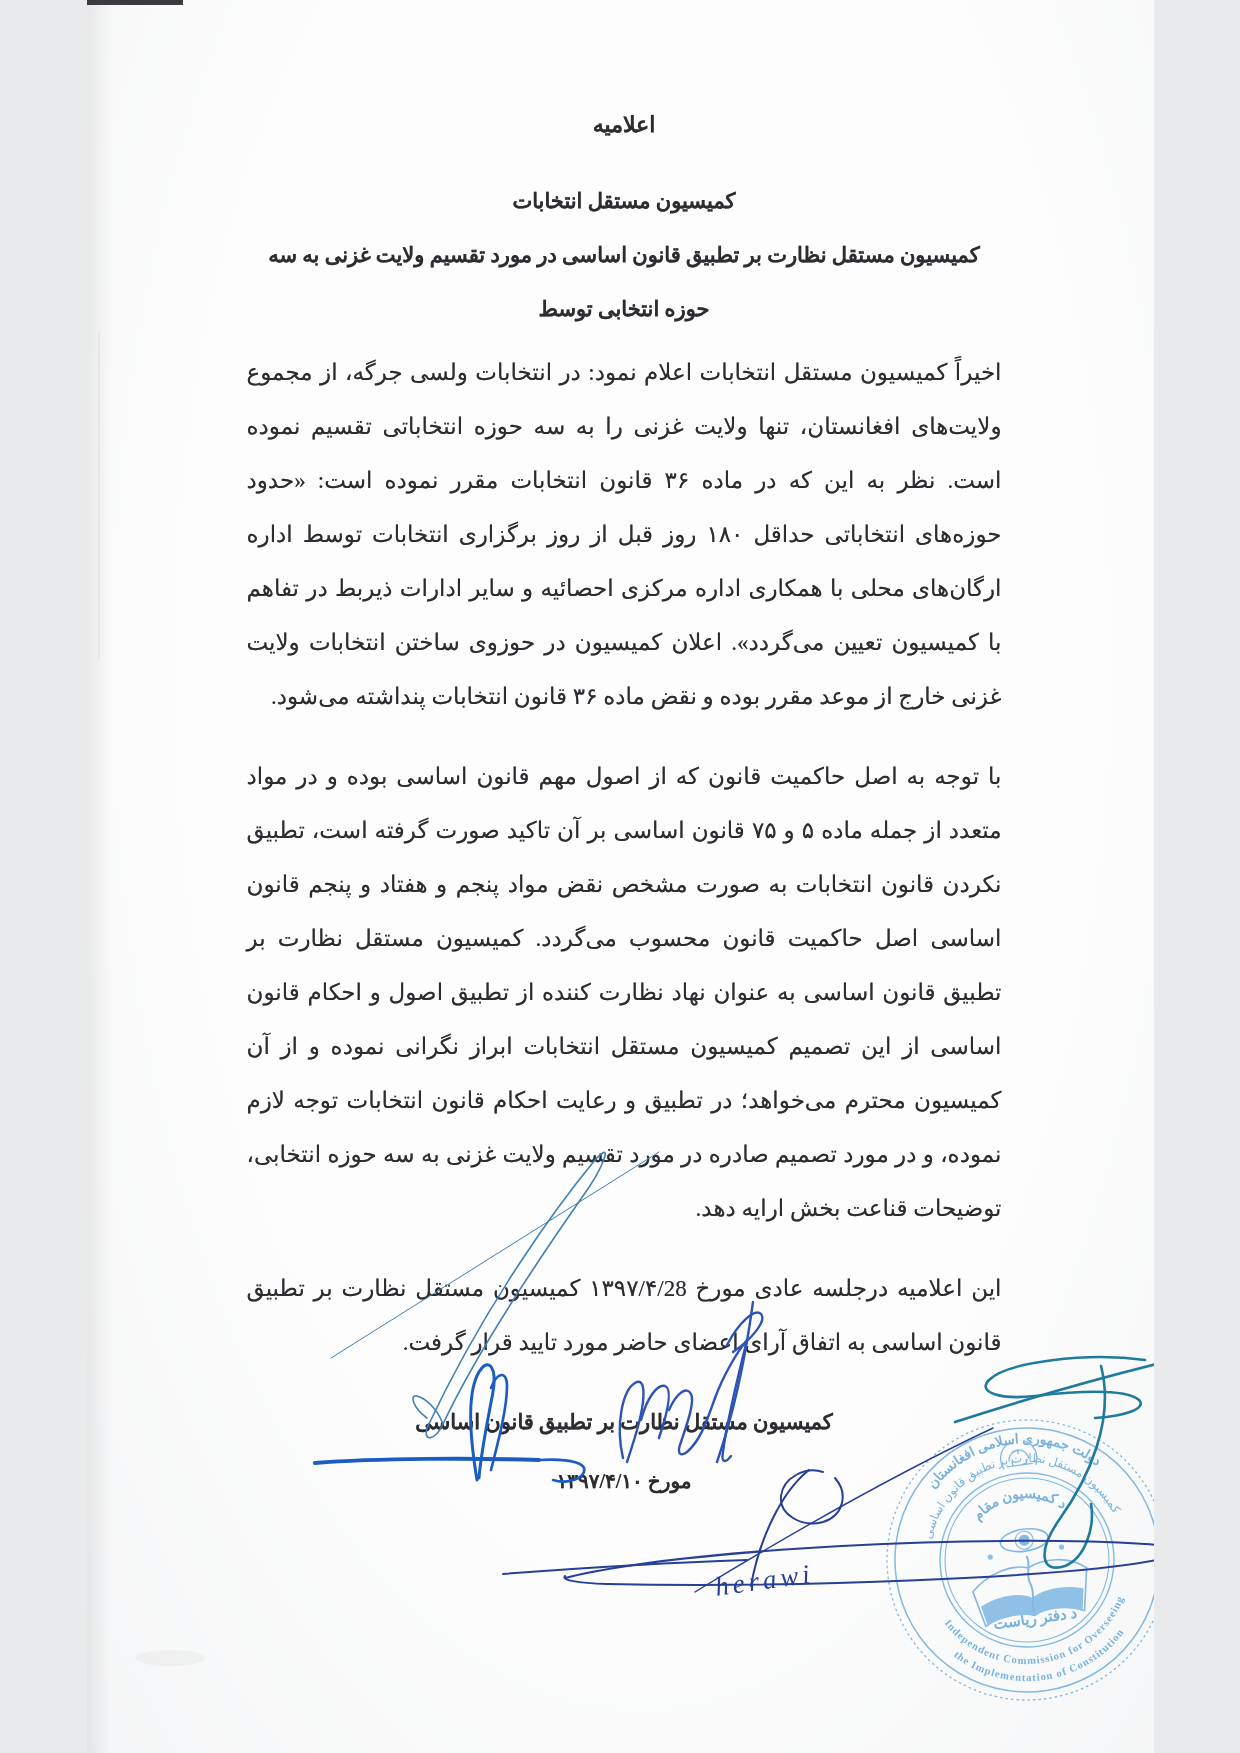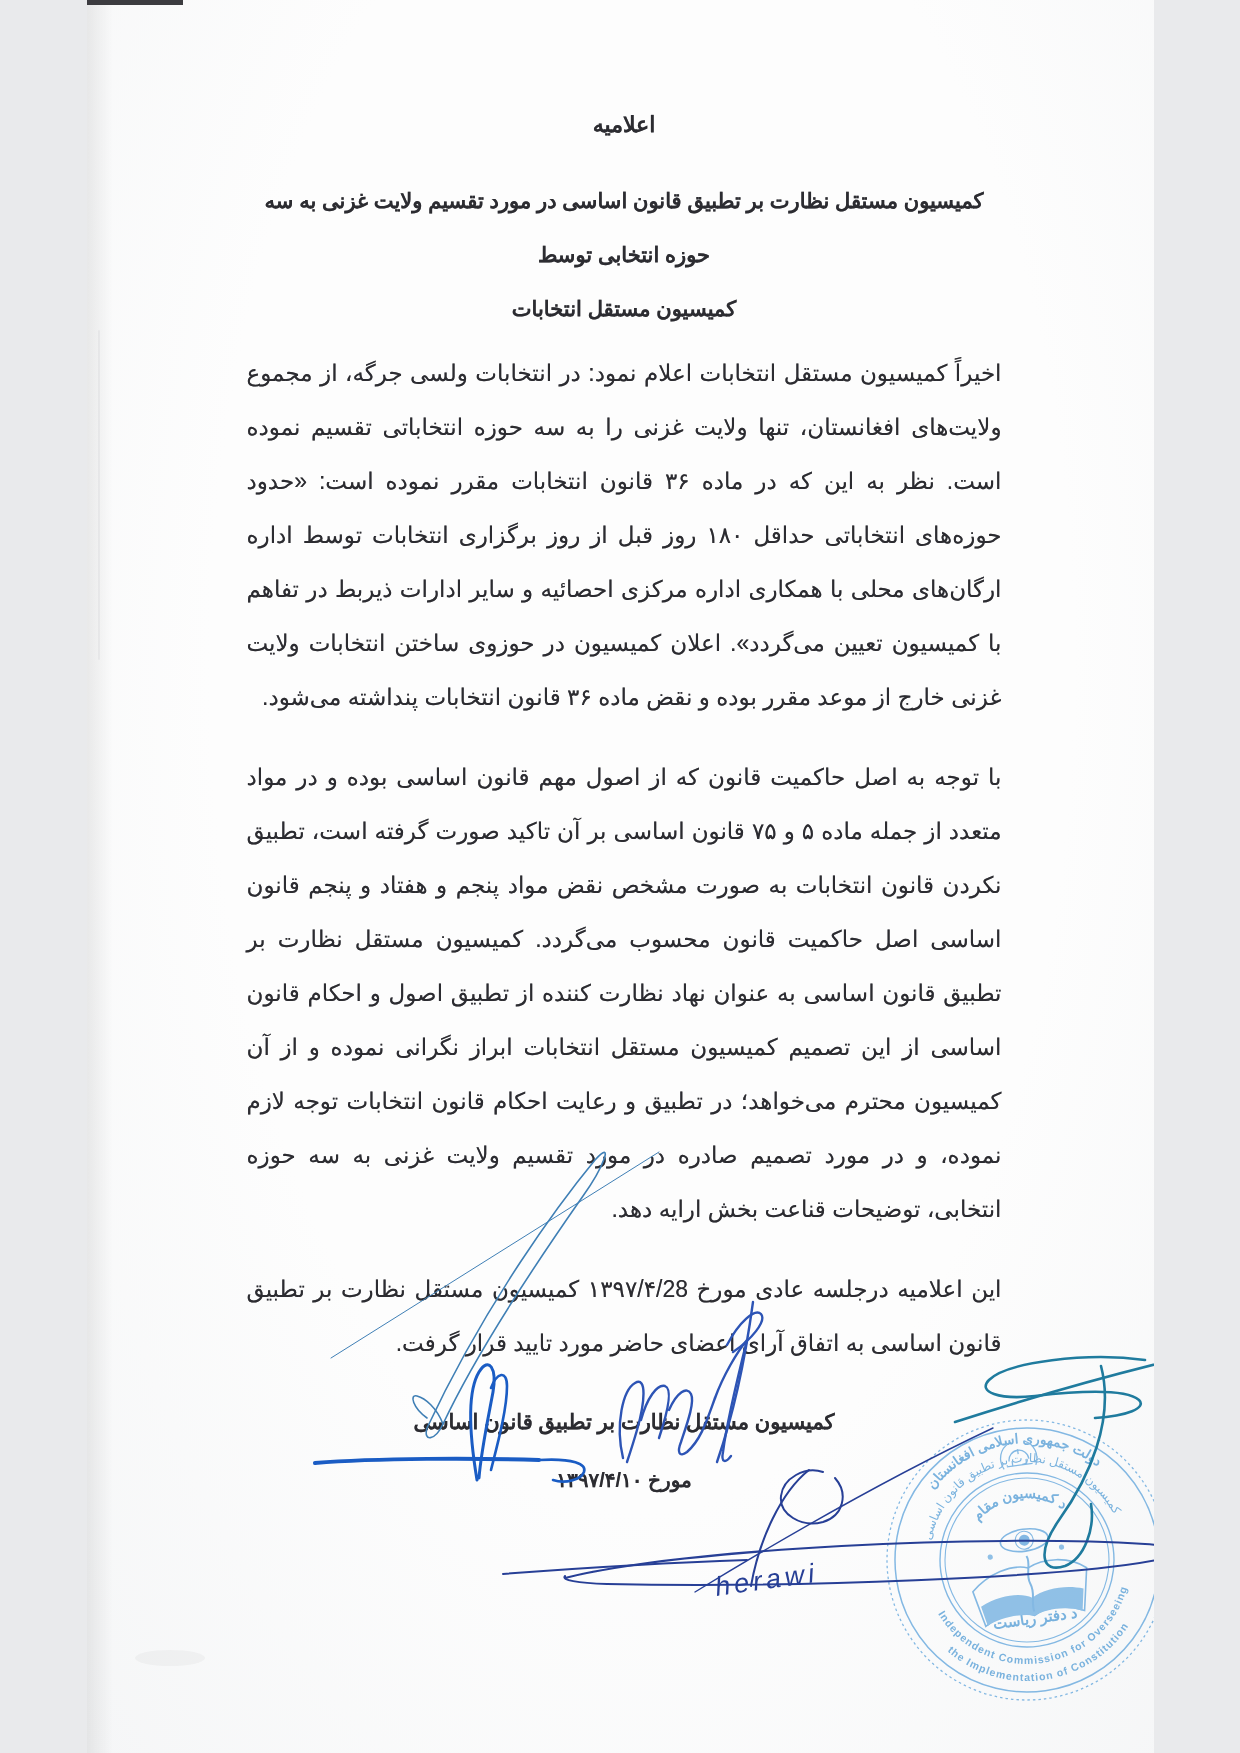--- a/index.html
+++ b/index.html
@@ -2,21 +2,21 @@
 <html lang="fa"><head>
 <meta charset="utf-8">
 <style>
   html,body{margin:0;padding:0;background:#e9eaec;}
   .paper{
     position:relative;
     width:1067px;height:1753px;
     margin:0 auto;
     background:radial-gradient(ellipse at 52% 38%, #fdfdfd 55%, #f5f6f7 100%);
     overflow:hidden;
-    font-family:Liberation Sans, sans-serif;
+    font-family:Liberation Serif, serif;
     color:#2c2c31;
   }
   .edge-shadow{
     position:absolute;left:0;top:0;bottom:0;width:26px;
     background:linear-gradient(to right, rgba(0,0,0,0.07), rgba(0,0,0,0));
   }
   .scan-strip{
     position:absolute;left:0;top:0;width:96px;height:5px;background:#3c3c40;
   }
   .scratch{
@@ -56,22 +56,22 @@
   <div class="edge-shadow"></div>
   <div class="scan-strip"></div>
   <div class="scratch"></div>
   <div class="smudge" style="left:48px;top:1650px;width:70px;height:16px;"></div>
   <div class="smudge" style="left:1138px;top:116px;width:14px;height:8px;"></div>
 
   <div class="letter">
     <h1 class="title">اعلامیه</h1>
 
     <div class="subtitle-block">
+      <div class="subtitle-line">کمیسیون مستقل انتخابات</div>
       <div class="subtitle-line">کمیسیون مستقل نظارت بر تطبیق قانون اساسی در مورد تقسیم ولایت غزنی به سه حوزه انتخابی توسط</div>
-      <div class="subtitle-line">کمیسیون مستقل انتخابات</div>
     </div>
 
     <p class="para">اخیراً کمیسیون مستقل انتخابات اعلام نمود: در انتخابات ولسی جرگه، از مجموع ولایت‌های افغانستان، تنها ولایت غزنی را به سه حوزه انتخاباتی تقسیم نموده است. نظر به این که در ماده ۳۶ قانون انتخابات مقرر نموده است: «حدود حوزه‌های انتخاباتی حداقل ۱۸۰ روز قبل از روز برگزاری انتخابات توسط اداره ارگان‌های محلی با همکاری اداره مرکزی احصائیه و سایر ادارات ذیربط در تفاهم با کمیسیون تعیین می‌گردد». اعلان کمیسیون در حوزوی ساختن انتخابات ولایت غزنی خارج از موعد مقرر بوده و نقض ماده ۳۶ قانون انتخابات پنداشته می‌شود.</p>
     <p class="para">با توجه به اصل حاکمیت قانون که از اصول مهم قانون اساسی بوده و در مواد متعدد از جمله ماده ۵ و ۷۵ قانون اساسی بر آن تاکید صورت گرفته است، تطبیق نکردن قانون انتخابات به صورت مشخص نقض مواد پنجم و هفتاد و پنجم قانون اساسی اصل حاکمیت قانون محسوب می‌گردد. کمیسیون مستقل نظارت بر تطبیق قانون اساسی به عنوان نهاد نظارت کننده از تطبیق اصول و احکام قانون اساسی از این تصمیم کمیسیون مستقل انتخابات ابراز نگرانی نموده و از آن کمیسیون محترم می‌خواهد؛ در تطبیق و رعایت احکام قانون انتخابات توجه لازم نموده، و در مورد تصمیم صادره در مورد تقسیم ولایت غزنی به سه حوزه انتخابی، توضیحات قناعت بخش ارایه دهد.</p>
     <p class="para">این اعلامیه درجلسه عادی مورخ ۱۳۹۷/۴/28 کمیسیون مستقل نظارت بر تطبیق قانون اساسی به اتفاق آرای اعضای حاضر مورد تایید قرار گرفت.</p>
 
     <div class="signoff">
       <div class="signoff-org">کمیسیون مستقل نظارت بر تطبیق قانون اساسی</div>
       <div class="signoff-date">مورخ ۱۳۹۷/۴/۱۰</div>
     </div>

